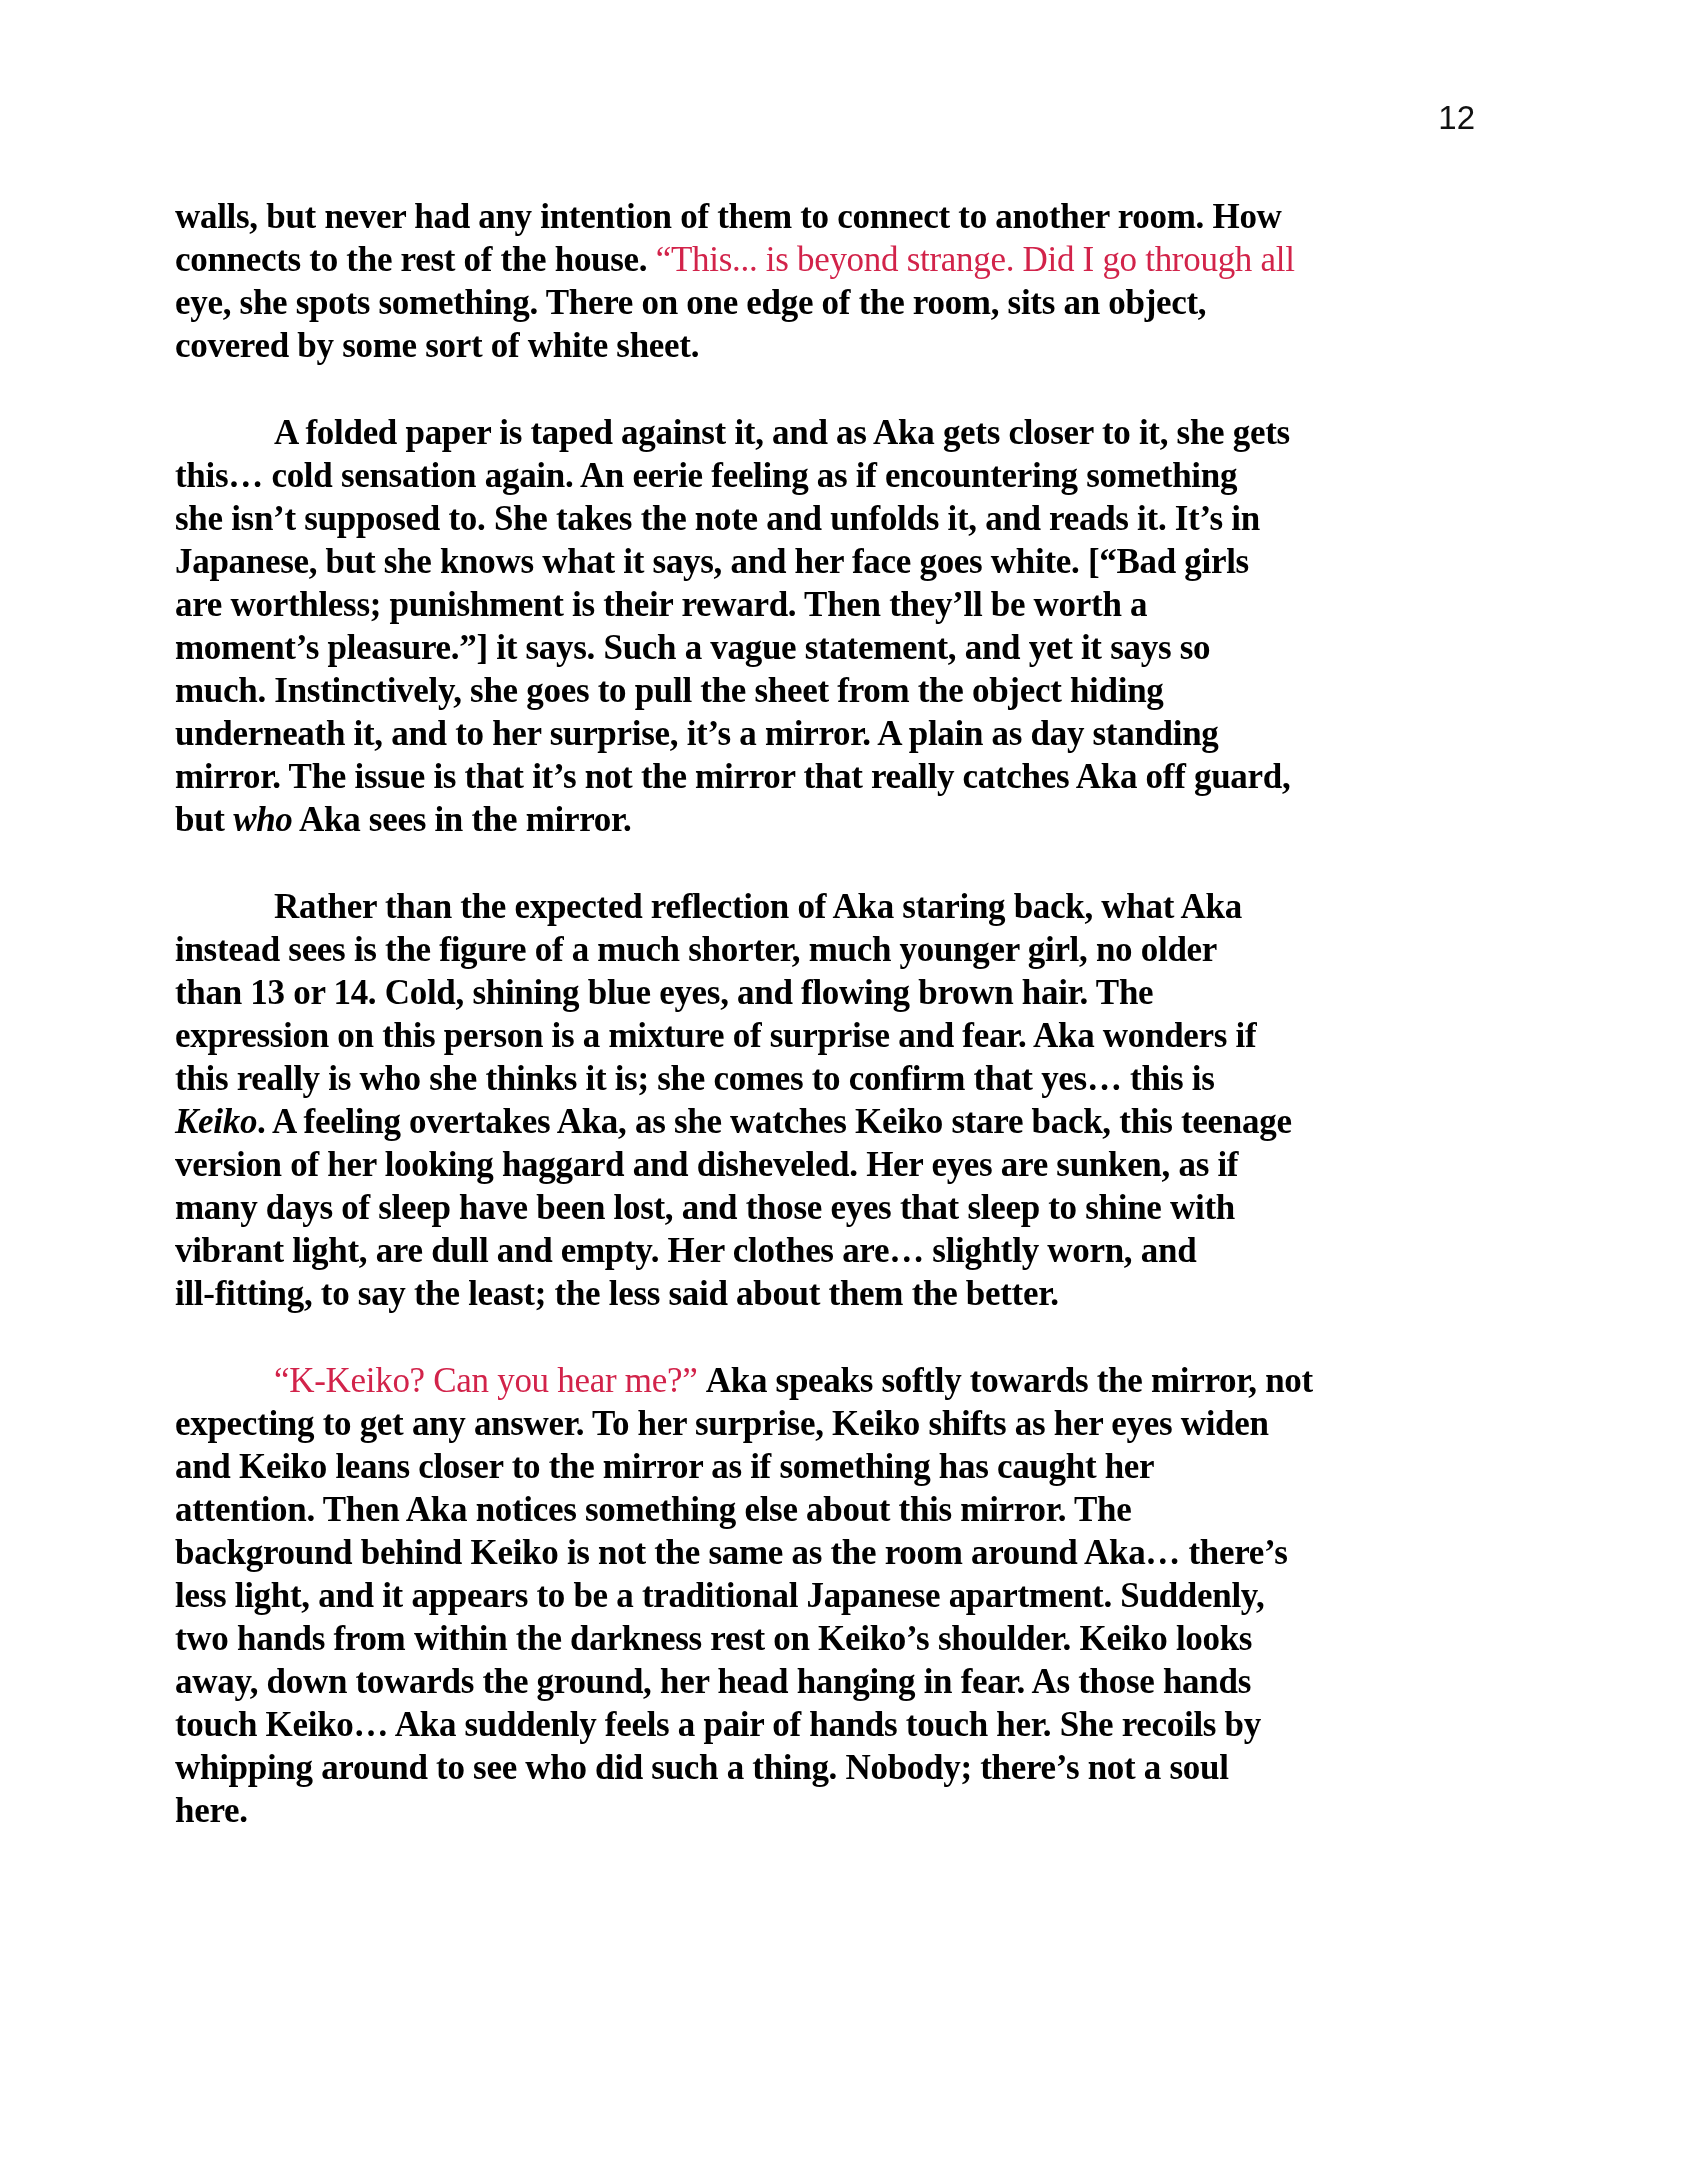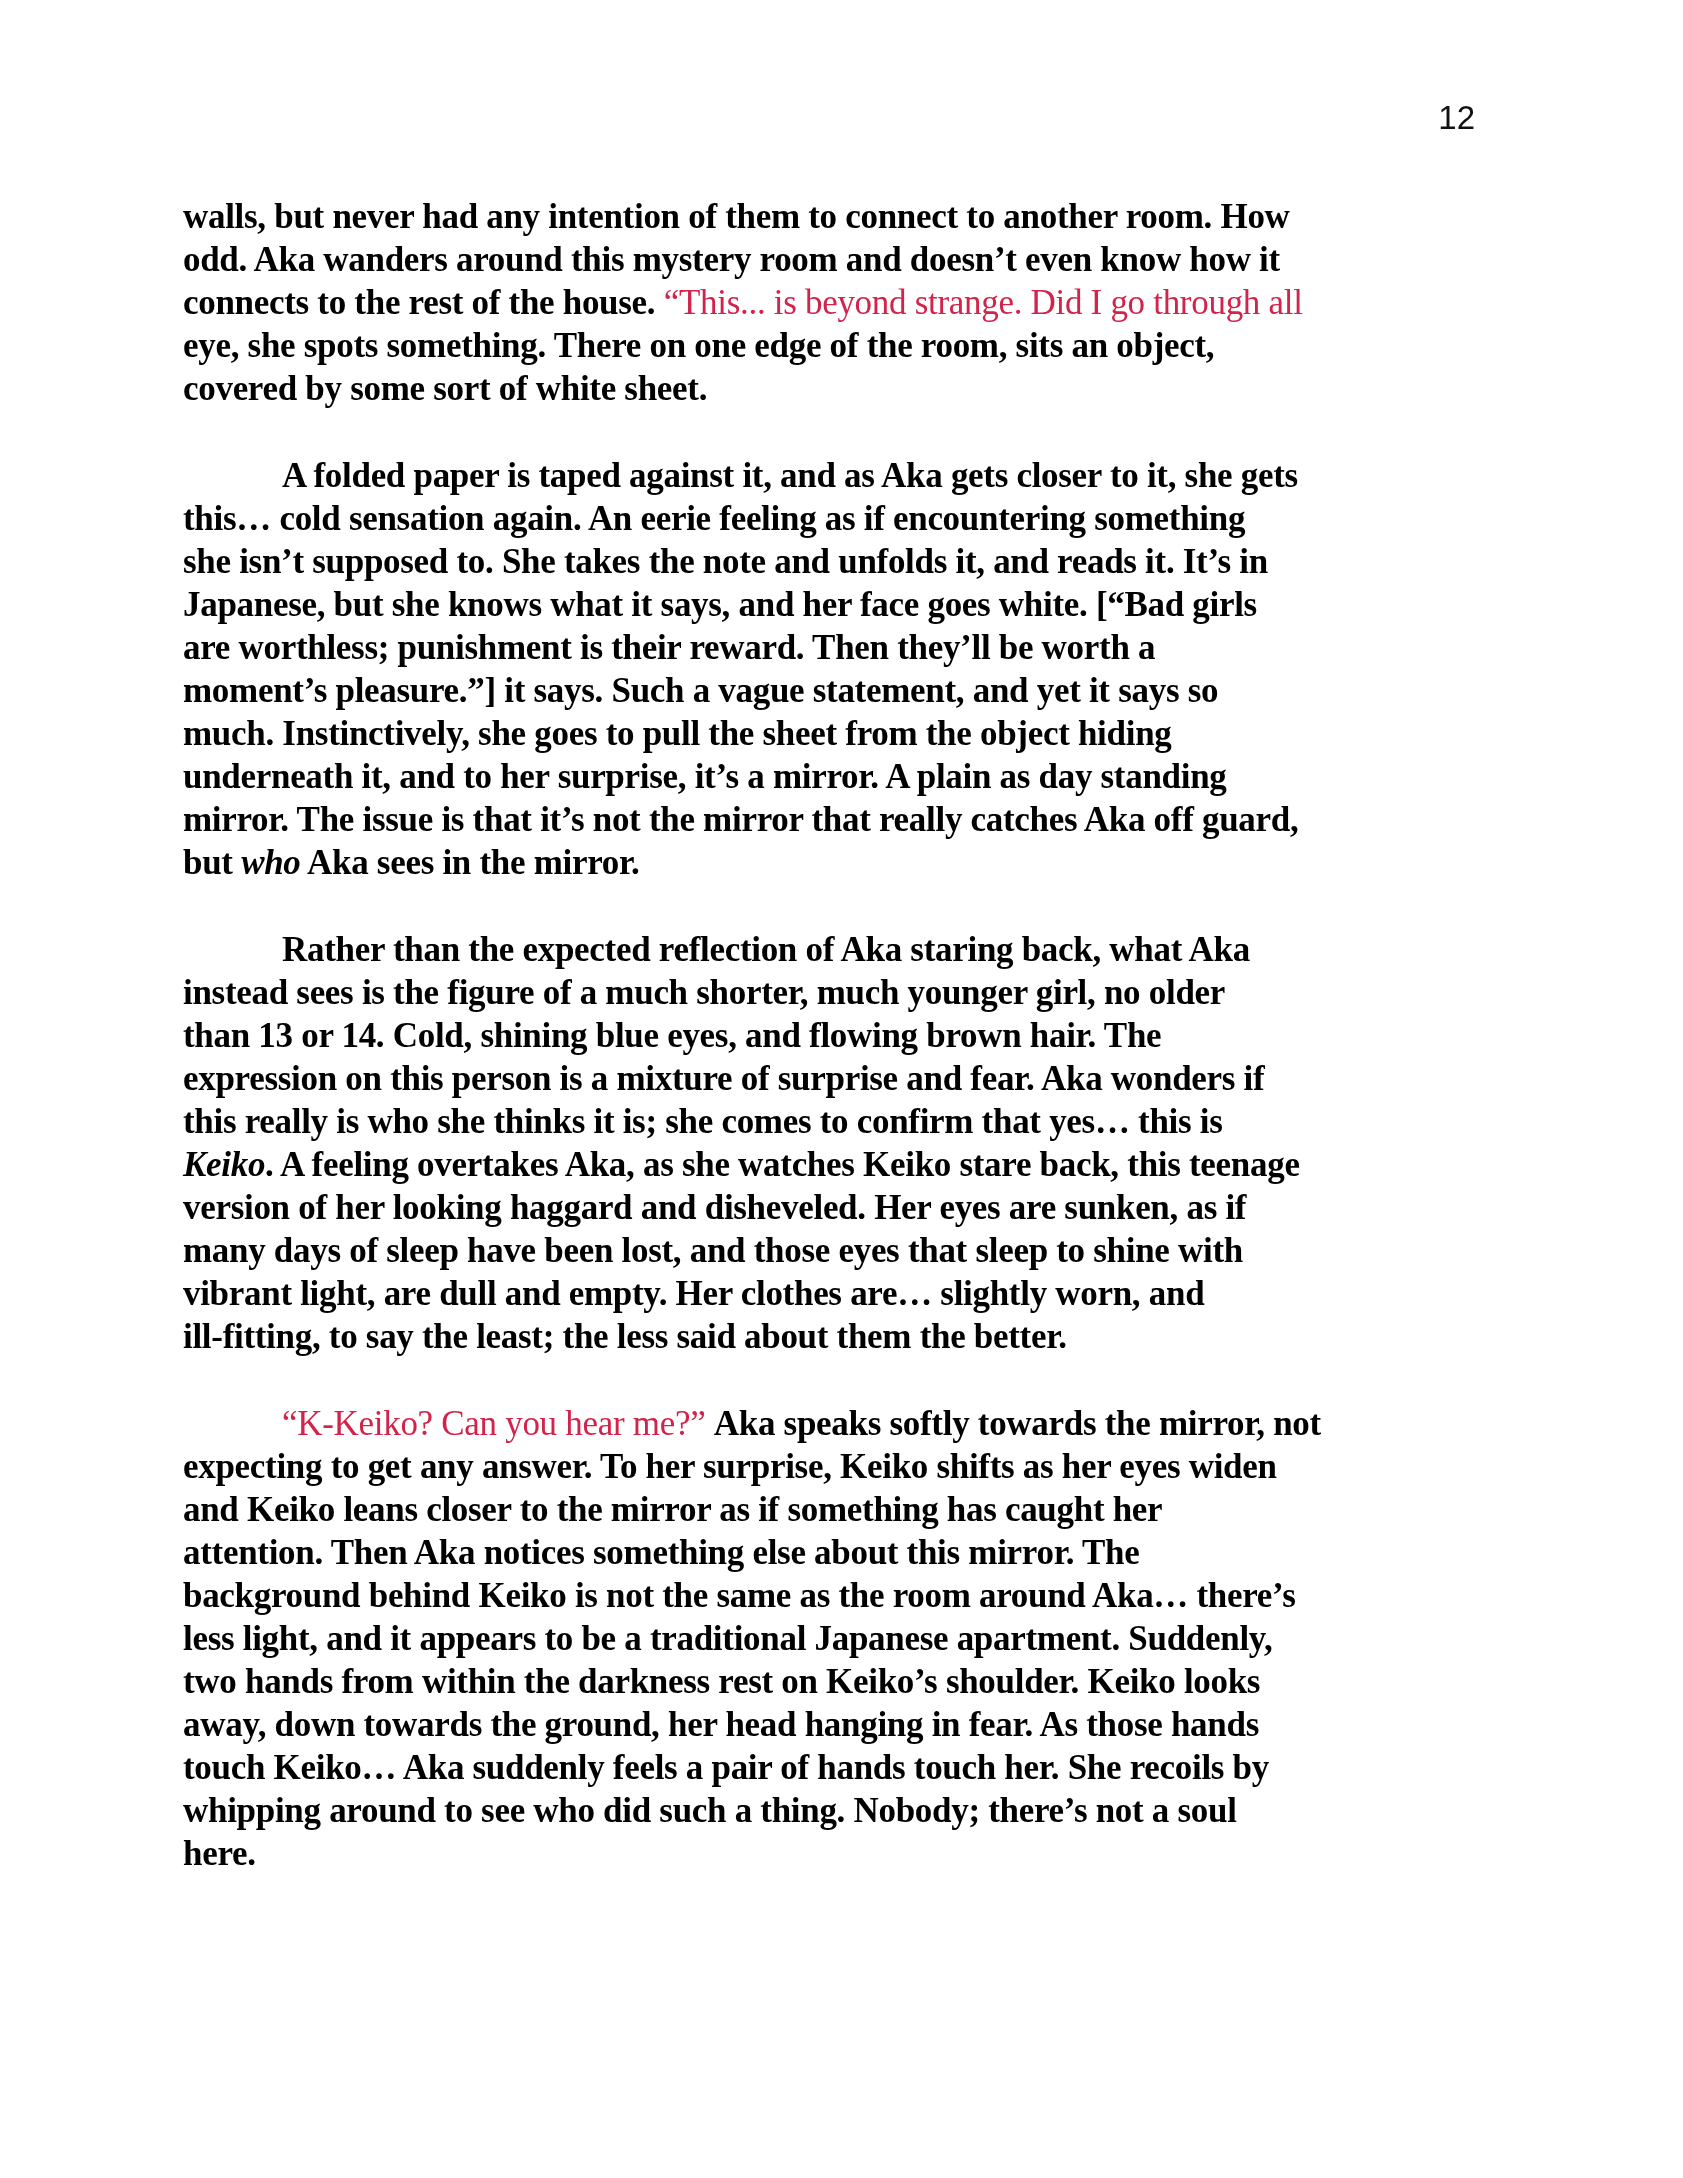--- a/index.html
+++ b/index.html
@@ -20,21 +20,21 @@
     top: 99px;
     right: 198px;
     font-family: "Liberation Sans", "DejaVu Sans", sans-serif;
     font-size: 33px;
     color: #111111;
     text-align: right;
   }
   .document-body {
     position: absolute;
     top: 195px;
-    left: 183px;
+    left: 175px;
     width: 1317px;
     font-size: 35px;
     line-height: 43px;
     letter-spacing: -0.3px;
     color: var(--text-black, #000000);
   }
   .paragraph {
     margin: 0 0 44px 0;
   }
   .paragraph:last-child {
@@ -61,21 +61,20 @@
   }
 </style>
 </head>
 <body>
 
 <div class="page">
   <div class="page-number">12</div>
   <div class="document-body">
       <div class="paragraph">
         <div class="line"><span class="seg-bold">walls, but never had any intention of them to connect to another room. How</span></div>
-        <div class="line"><span class="seg-bold">odd. Aka wanders around this mystery room and doesn’t even know how it</span></div>
         <div class="line"><span class="seg-bold">connects to the rest of the house. </span><span class="seg-red">“This... is beyond strange. Did I go through all</span></div>
         <div class="line"><span class="seg-bold">eye, she spots something. There on one edge of the room, sits an object,</span></div>
         <div class="line"><span class="seg-bold">covered by some sort of white sheet.</span></div>
       </div>
       <div class="paragraph indented">
         <div class="line first-line-indent"><span class="seg-bold">A folded paper is taped against it, and as Aka gets closer to it, she gets</span></div>
         <div class="line"><span class="seg-bold">this… cold sensation again. An eerie feeling as if encountering something</span></div>
         <div class="line"><span class="seg-bold">she isn’t supposed to. She takes the note and unfolds it, and reads it. It’s in</span></div>
         <div class="line"><span class="seg-bold">Japanese, but she knows what it says, and her face goes white. [“Bad girls</span></div>
         <div class="line"><span class="seg-bold">are worthless; punishment is their reward. Then they’ll be worth a</span></div>

